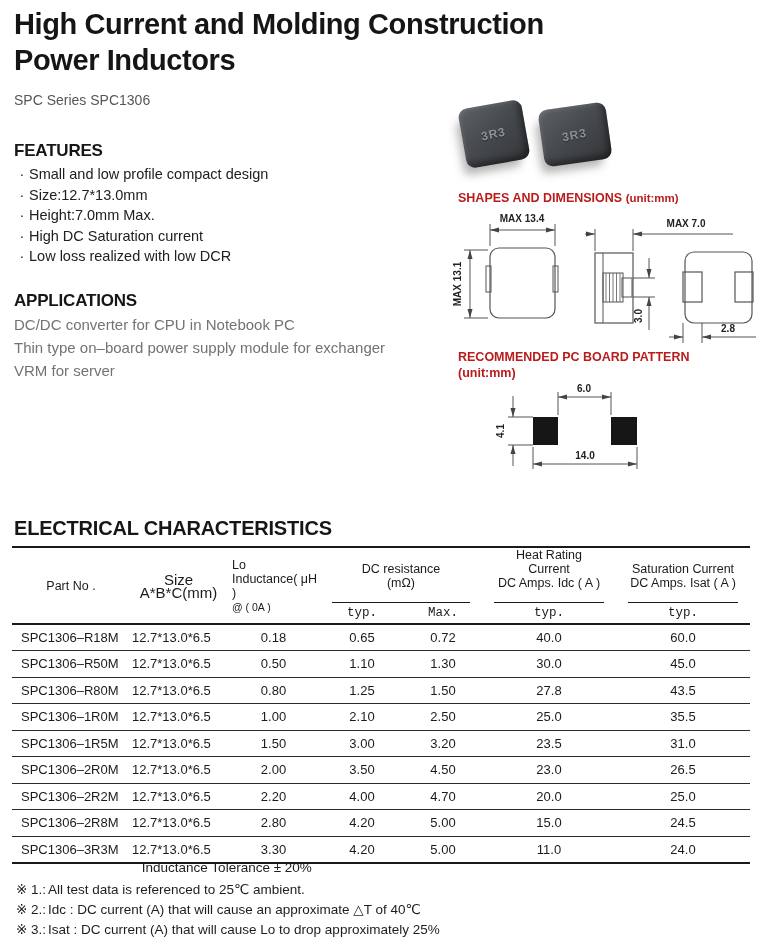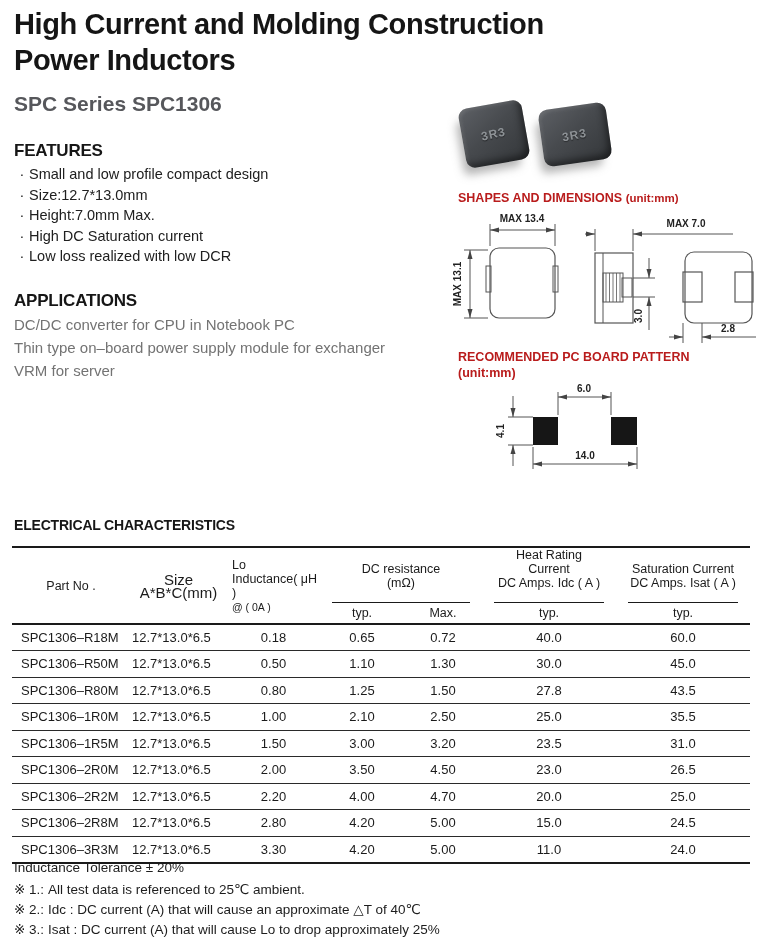--- a/index.html
+++ b/index.html
@@ -1,21 +1,21 @@
 <!DOCTYPE html>
 <html><head>
 <meta charset="utf-8">
 <style>
   html,body{margin:0;padding:0;background:#fff;}
   .page{position:relative;width:760px;height:951px;background:#fff;overflow:hidden;
         font-family:"Liberation Sans","DejaVu Sans",sans-serif;color:#1a1a1a;}
   
   .title{position:absolute;left:14px;top:6px;font-size:29px;font-weight:bold;
          line-height:36px;letter-spacing:-0.4px;color:#151515;}
-  .series{position:absolute;left:14px;top:92px;font-size:21px;font-weight:bold;color:#56575b;}
+  .series{position:absolute;left:14px;top:92px;font-size:14px;font-weight:normal;color:#56575b;}
   
   .sec-h{position:absolute;font-size:17px;font-weight:bold;letter-spacing:-0.2px;color:#161616;}
   .feat-list{position:absolute;left:15px;top:164px;margin:0;padding:0;list-style:none;
              font-size:14.5px;line-height:20.5px;color:#202020;}
   .feat-list li{display:flex;}
   .feat-bullet{width:14px;text-align:center;flex:0 0 14px;}
   .apps{position:absolute;left:14px;top:313px;font-size:15px;line-height:23px;color:#737373;}
   
   .chip{position:absolute;border-radius:9px;display:flex;align-items:center;justify-content:center;
         background:linear-gradient(145deg,#5d6065 0%,#474a4e 45%,#34373a 100%);
@@ -35,35 +35,35 @@
   svg text{font-family:"Liberation Sans","DejaVu Sans",sans-serif;font-size:10px;
            font-weight:bold;fill:#222;}
   
   .tbl-wrap{position:absolute;left:12px;top:546px;width:738px;}
   table{border-collapse:collapse;width:738px;table-layout:fixed;
         border-top:2px solid #1a1a1a;border-bottom:2px solid #1a1a1a;}
   thead{border-bottom:2px solid #1a1a1a;}
   th{font-weight:normal;font-size:12.5px;color:#1b1b1b;padding:0;}
   tr.h1 th{height:38px;vertical-align:middle;}
   tr.h1 th.th-grp{vertical-align:bottom;}
-  tr.h2 th{height:20px;vertical-align:middle;text-align:center;}
+  tr.h2 th{height:20px;vertical-align:middle;text-align:center;font-family:Liberation Mono, monospace;}
   .th-part{text-align:center;}
   .th-size{text-align:center;font-size:15px;line-height:13px;}
   .th-lo{text-align:left;line-height:14px;}
   .th-lo .pad{padding-left:5px;}
   .sm2{font-size:10.5px;}
   .grpbox{border-bottom:1.5px solid #1a1a1a;margin:0 12px;padding-bottom:12px;
           text-align:center;line-height:14px;}
   tbody tr{height:26.5px;}
   tbody tr + tr{border-top:1.5px solid #2a2a2a;}
   td{font-size:13px;color:#1b1b1b;text-align:center;vertical-align:middle;padding:0;}
   td.c-part{text-align:left;padding-left:9px;}
   td.c-size{text-align:left;padding-left:2px;}
   
-  .notes{position:absolute;left:14px;top:858px;font-size:13.5px;color:#1d1d1d;}
+  .notes{position:absolute;left:14px;top:858px;font-size:13.5px;color:#1d1d1d;text-align:center;}
   .tol{line-height:19px;margin-bottom:3px;}
   .note-row{display:flex;line-height:19px;margin-top:1px;}
   .nmark{flex:0 0 34px;}
 </style>
 </head>
 <body>
 
 <div class="page">
 
   <div class="title">
@@ -211,21 +211,21 @@
     <line x1="63" y1="63" x2="38" y2="63" stroke-width="1"></line>
     <line x1="43" y1="14" x2="43" y2="35" stroke-width="1" marker-end="url(#p_e)"></line>
     <line x1="43" y1="63" x2="43" y2="84" stroke-width="1" marker-start="url(#p_s)"></line>
     <text transform="rotate(-90 34 49)" x="34" y="49" text-anchor="middle">4.1</text>
     <line x1="63" y1="65" x2="63" y2="87" stroke-width="1"></line>
     <line x1="167" y1="65" x2="167" y2="87" stroke-width="1"></line>
     <line x1="63" y1="82" x2="167" y2="82" stroke-width="1" marker-start="url(#p_s)" marker-end="url(#p_e)"></line>
     <text x="115" y="77" text-anchor="middle">14.0</text>
   </svg>
 
-  <div class="sec-h" style="left:14px;top:517px;font-size:14px;">ELECTRICAL CHARACTERISTICS</div>
+  <div class="sec-h" style="left:14px;top:517px;font-size:20px;">ELECTRICAL CHARACTERISTICS</div>
 
   <div class="tbl-wrap">
     <table>
       <colgroup>
         <col style="width:118px">
           <col style="width:97px">
           <col style="width:93px">
         <col style="width:84px">
           <col style="width:78px">
           <col style="width:134px">

